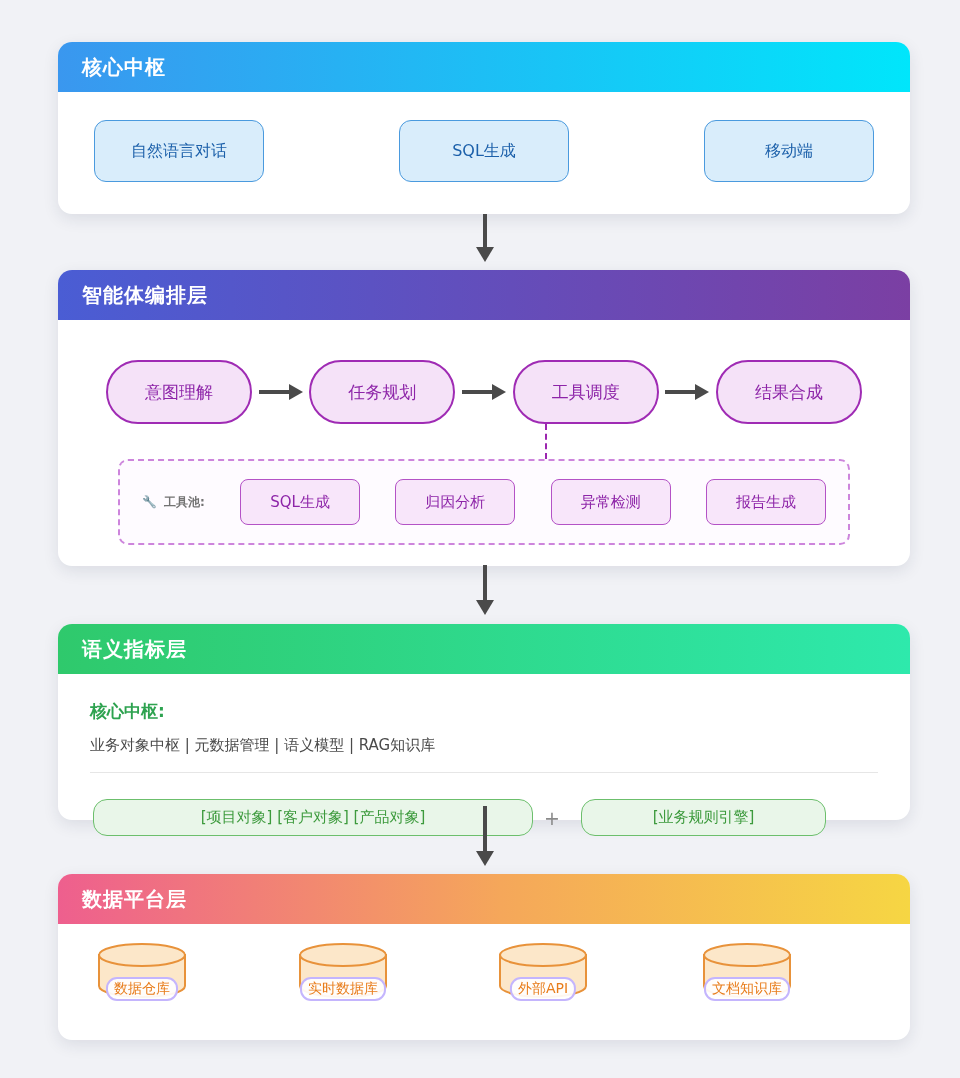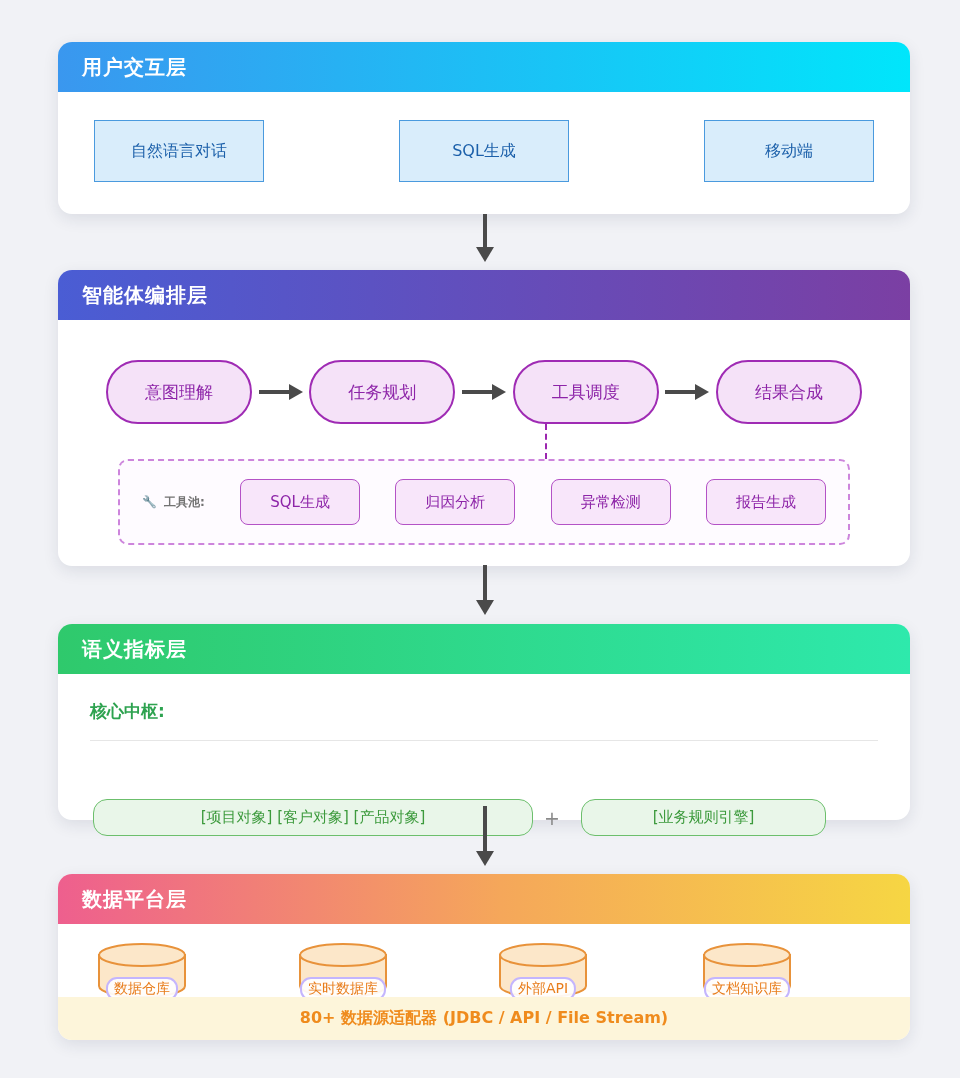--- a/index.html
+++ b/index.html
@@ -9,21 +9,21 @@
 
   .card { position:absolute; left:58px; width:852px; background:#fff; border-radius:14px;
           box-shadow:0 5px 16px rgba(30,40,70,.10); }
   .card-header { height:50px; border-radius:14px 14px 0 0; display:flex; align-items:center;
                  padding:0 24px; color:#fff; font-size:20px; font-weight:bold; letter-spacing:1px; }
 
   
   #card-user { top:42px; height:172px; }
   #card-user .card-header { background:linear-gradient(90deg,#3a97ef,#00e6fb); }
   .chan-row { display:flex; justify-content:space-between; padding:28px 36px 0; }
-  .chan-box { width:170px; height:62px; background:#d9edfb; border:1.5px solid #4a9ade; border-radius:0;
+  .chan-box { width:170px; height:62px; background:#d9edfb; border:1.5px solid #4a9ade; border-radius:12px;
               color:#1c60aa; font-size:16px; display:flex; align-items:center; justify-content:center; }
 
   
   #card-agent { top:270px; height:296px; }
   #card-agent .card-header { background:linear-gradient(90deg,#4a5dd4,#7b3fa3); }
   .pipe-row { display:flex; justify-content:space-between; align-items:center; padding:0 48px; margin-top:40px; }
   .pill { width:146px; height:64px; background:#f5e2f8; border:2px solid #9f2bb4; border-radius:32px;
           color:#8d24a8; font-weight:normal; font-size:17px; display:flex; align-items:center; justify-content:center; }
   .h-arrow { display:flex; align-items:center; }
   .h-line { width:30px; height:4px; background:#4a4a4a; }
@@ -71,21 +71,21 @@
   #arrow-1 { left:476px; top:214px; } #arrow-1 .v-line { height:33px; }
   #arrow-2 { left:476px; top:565px; } #arrow-2 .v-line { height:35px; }
   #arrow-3 { left:476px; top:806px; } #arrow-3 .v-line { height:45px; }
 </style>
 </head>
 <body>
 
 <div id="stage">
 
   <div class="card" id="card-user">
-    <div class="card-header">用户交互层</div>
+    <div class="card-header">核心中枢</div>
     <div class="chan-row">
       <div class="chan-box">自然语言对话</div>
       <div class="chan-box">SQL生成</div>
       <div class="chan-box">移动端</div>
     </div>
   </div>
 
   <div class="v-arrow" id="arrow-1">
     <div class="v-line"></div>
     <div class="v-head"></div>
@@ -124,20 +124,21 @@
   </div>
 
   <div class="v-arrow" id="arrow-2">
     <div class="v-line"></div>
     <div class="v-head"></div>
   </div>
 
   <div class="card" id="card-semantic">
     <div class="card-header">语义指标层</div>
     <div class="core-label">核心中枢:</div>
+    <div class="core-text">业务对象中枢 | 元数据管理 | 语义模型 | RAG知识库</div>
     <div class="divider"></div>
   </div>
 
   <div class="green-box" id="objects-box">[项目对象] [客户对象] [产品对象]</div>
   <div class="plus">+</div>
   <div class="green-box" id="rules-box">[业务规则引擎]</div>
 
   <div class="v-arrow" id="arrow-3">
     <div class="v-line"></div>
     <div class="v-head"></div>
@@ -168,16 +169,15 @@
       <div class="cyl-label">外部API</div>
     </div>
     <div class="cyl" style="left:644px">
       <svg width="90" height="56" viewBox="0 0 90 56">
         <path d="M2 13 v31 a43 11 0 0 0 86 0 v-31 z" fill="#fce7c9" stroke="#e8923a" stroke-width="2"></path>
         <ellipse cx="45" cy="13" rx="43" ry="11" fill="#fce7c9" stroke="#e8923a" stroke-width="2"></ellipse>
       </svg>
       <div class="cyl-label">文档知识库</div>
     </div>
 
-    <div class="adapter-bar">80+ 数据源适配器 (JDBC / API / File Stream)</div>
   </div>
 
 </div>
 
 </body></html>

